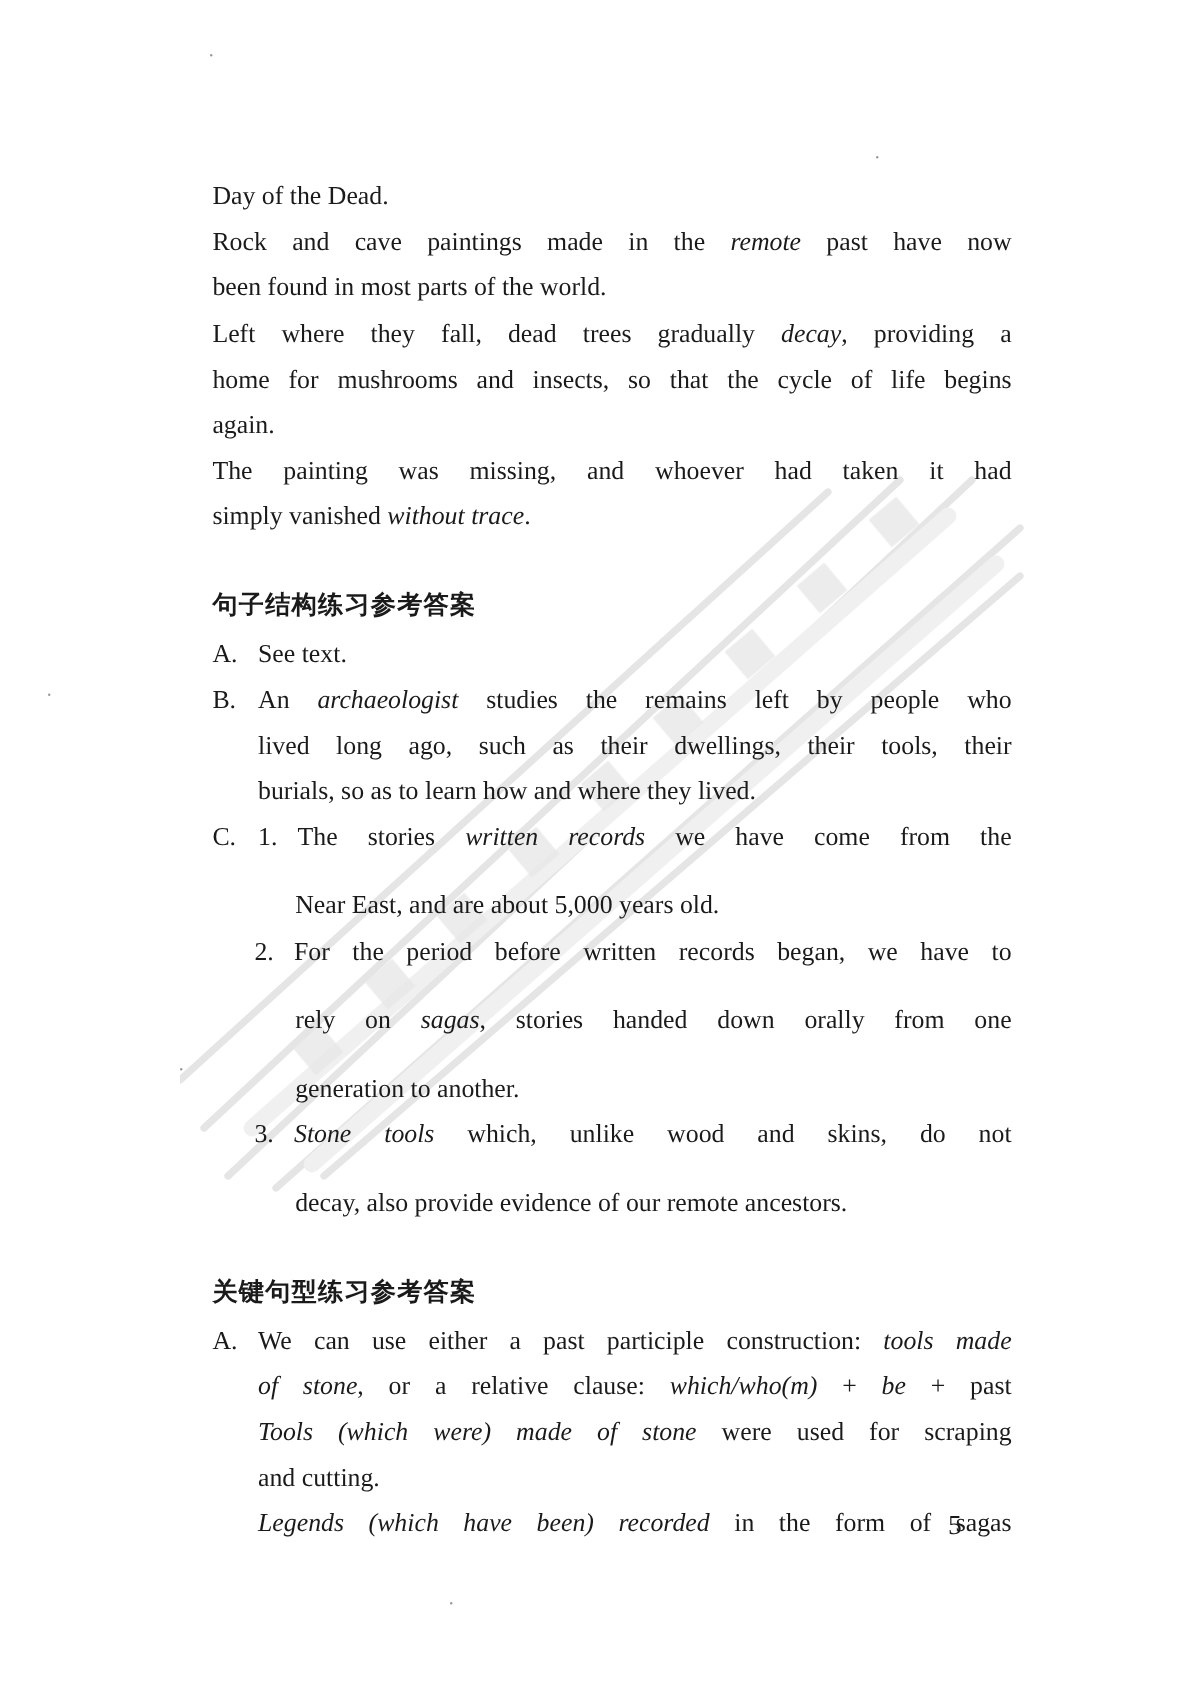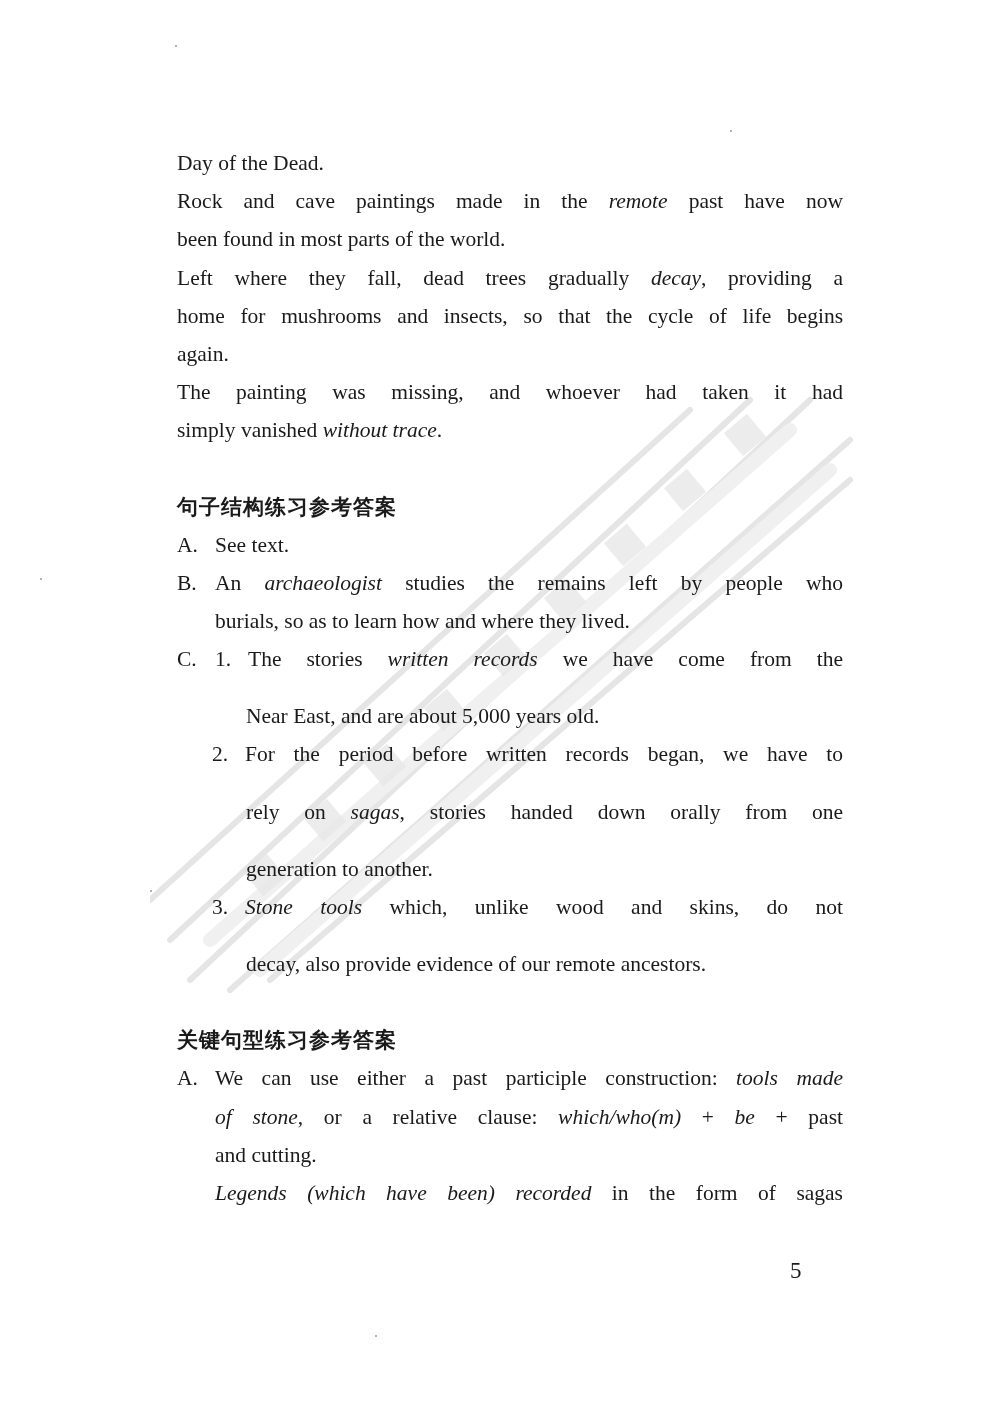--- a/index.html
+++ b/index.html
@@ -4,21 +4,21 @@
 <style>
   html, body { margin: 0; padding: 0; background: #ffffff; }
   body { width: 992px; height: 1403px; position: relative; overflow: hidden;
          font-family: "Liberation Serif", "DejaVu Serif", serif; color: #1a1a1a; }
   .page { position: absolute; left: 0; top: 0; width: 992px; height: 1403px; }
   .watermark { position: absolute; left: 150px; top: 380px; width: 720px; height: 620px;
                pointer-events: none; opacity: 0.55; }
   .content { position: absolute; left: 177px; top: 144px; width: 666px; font-size: 21.5px; }
   .line { height: 38.2px; line-height: 38.2px; white-space: nowrap; }
   .just { text-align: justify; text-align-last: justify; }
-  .heading { font-family: Liberation Sans, sans-serif; font-weight: bold; font-size: 21px;
+  .heading { font-family: Liberation Mono, monospace; font-weight: bold; font-size: 21px;
              letter-spacing: 1px; height: 38px; line-height: 38px; }
   .gap-lg { height: 38px; }
   .ind1 { padding-left: 38px; }
   .ind2 { padding-left: 69px; margin-top: 19px; }
   .ind-num { padding-left: 35px; }
   .lbl { display: inline-block; width: 38px; }
   .num { display: inline-block; width: 33px; }
   i { font-style: italic; }
   .page-number { position: absolute; left: 790px; top: 1258px; font-size: 23px; }
   .dot { position: absolute; width: 2px; height: 2px; background: #999; border-radius: 1px; }
@@ -73,38 +73,40 @@
     <div class="line just"><span>The painting was missing, and whoever had taken it had</span></div>
     <div class="line"><span>simply vanished </span><i>without trace</i><span>.</span></div>
 
     <div class="gap-lg"></div>
 
     <div class="heading">句子结构练习参考答案</div>
 
     <div class="line"><span class="lbl">A.</span><span>See text.</span></div>
 
     <div class="line just"><span class="lbl">B.</span><span>An </span><i>archaeologist</i><span> studies the remains left by people who</span></div>
+    <div class="line just ind1"><span>lived long ago, such as their dwellings, their tools, their</span></div>
     <div class="line ind1"><span>burials, so as to learn how and where they lived.</span></div>
 
     <div class="line just"><span class="lbl">C.</span><span class="num">1.</span><span>The stories </span><i>written records</i><span> we have come from the</span></div>
     <div class="line ind2"><span>Near East, and are about 5,000 years old.</span></div>
 
     <div class="line just ind-num"><span class="num">2.</span><span>For the period before written records began, we have to</span></div>
     <div class="line just ind2"><span>rely on </span><i>sagas</i><span>, stories handed down orally from one</span></div>
     <div class="line ind2"><span>generation to another.</span></div>
 
     <div class="line just ind-num"><span class="num">3.</span><i>Stone tools</i><span> which, unlike wood and skins, do not</span></div>
     <div class="line ind2"><span>decay, also provide evidence of our remote ancestors.</span></div>
 
     <div class="gap-lg"></div>
 
     <div class="heading">关键句型练习参考答案</div>
 
     <div class="line just"><span class="lbl">A.</span><span>We can use either a past participle construction: </span><i>tools made</i></div>
     <div class="line just ind1"><i>of stone</i><span>, or a relative clause: </span><i>which/who(m)</i><span> + </span><i>be</i><span> + past</span></div>
 
+    <div class="line just ind1"><i>Tools</i><i> (which were) </i><i>made of stone</i><span> were used for scraping</span></div>
     <div class="line ind1"><span>and cutting.</span></div>
 
     <div class="line just ind1"><i>Legends</i><i> (which have been) </i><i>recorded</i><span> in the form of sagas</span></div>
   </div>
 
   <div class="page-number">5</div>
 </div>
 
 </body></html>

